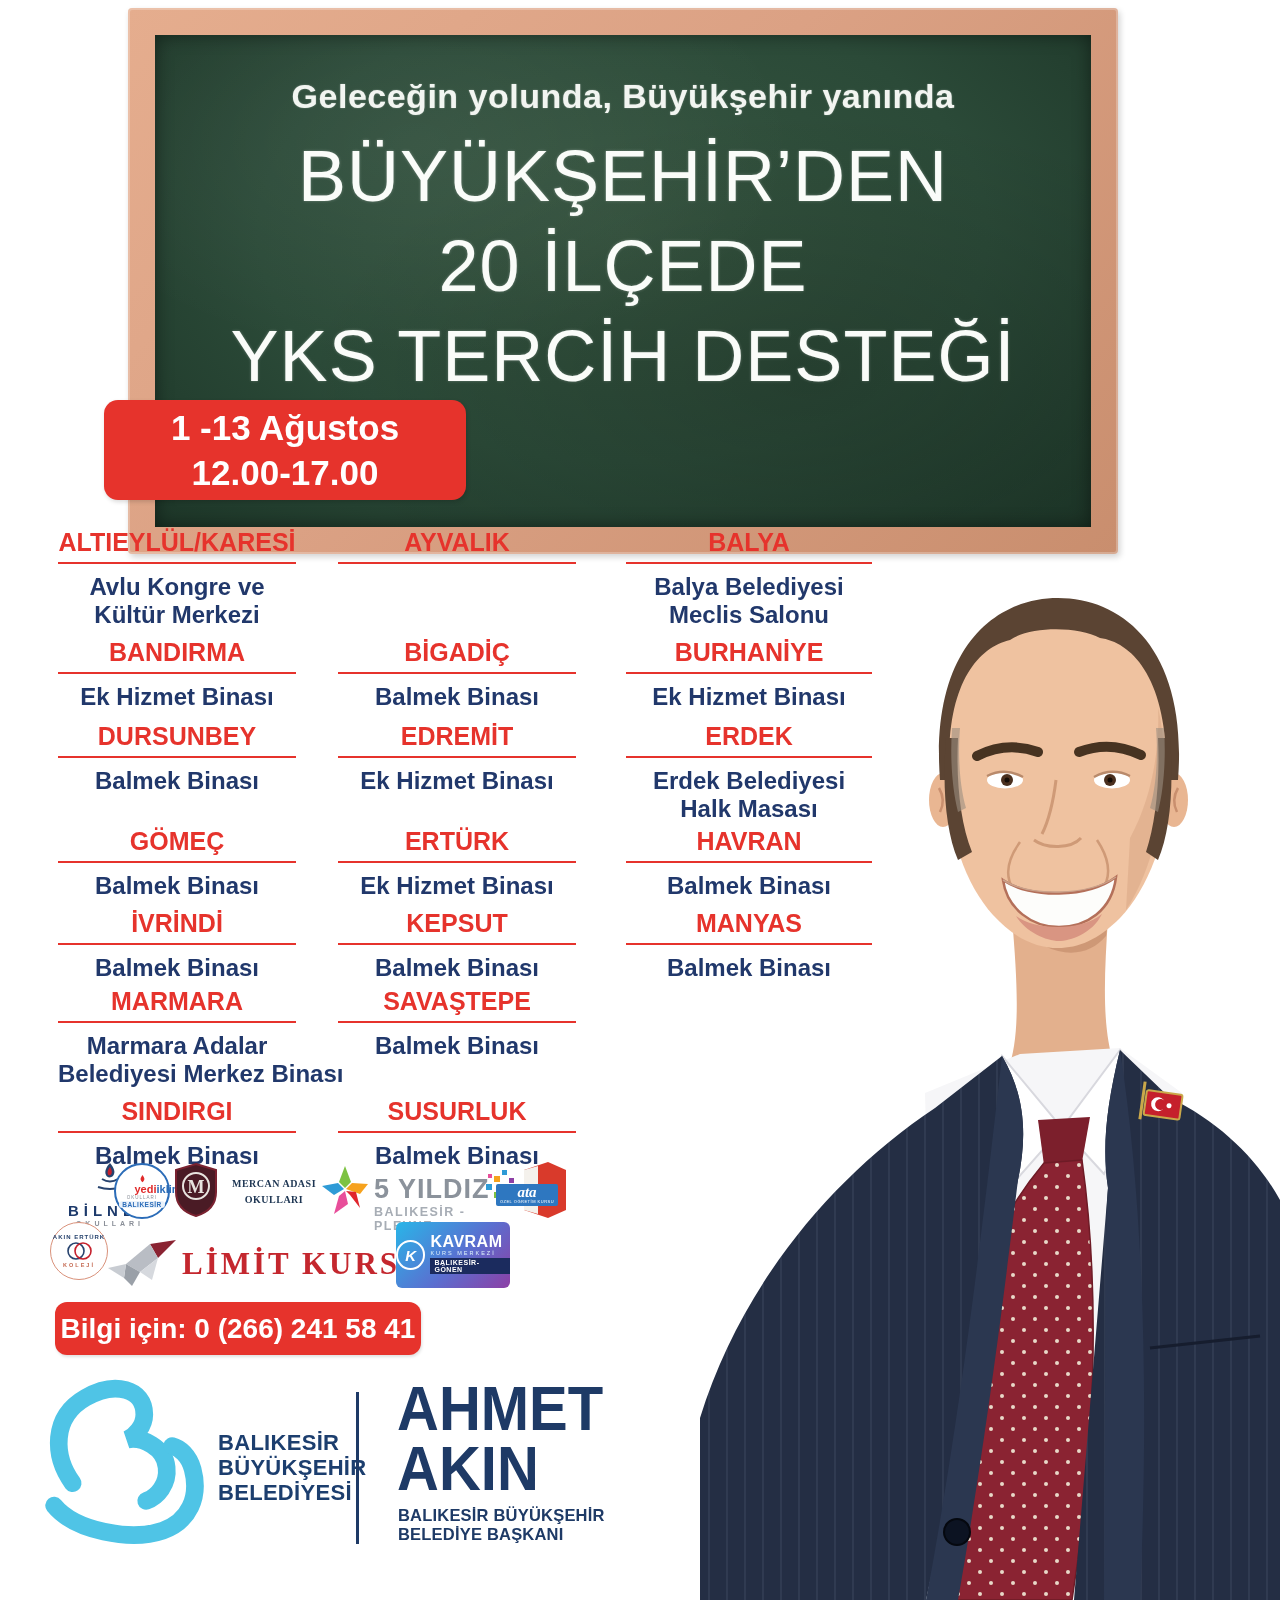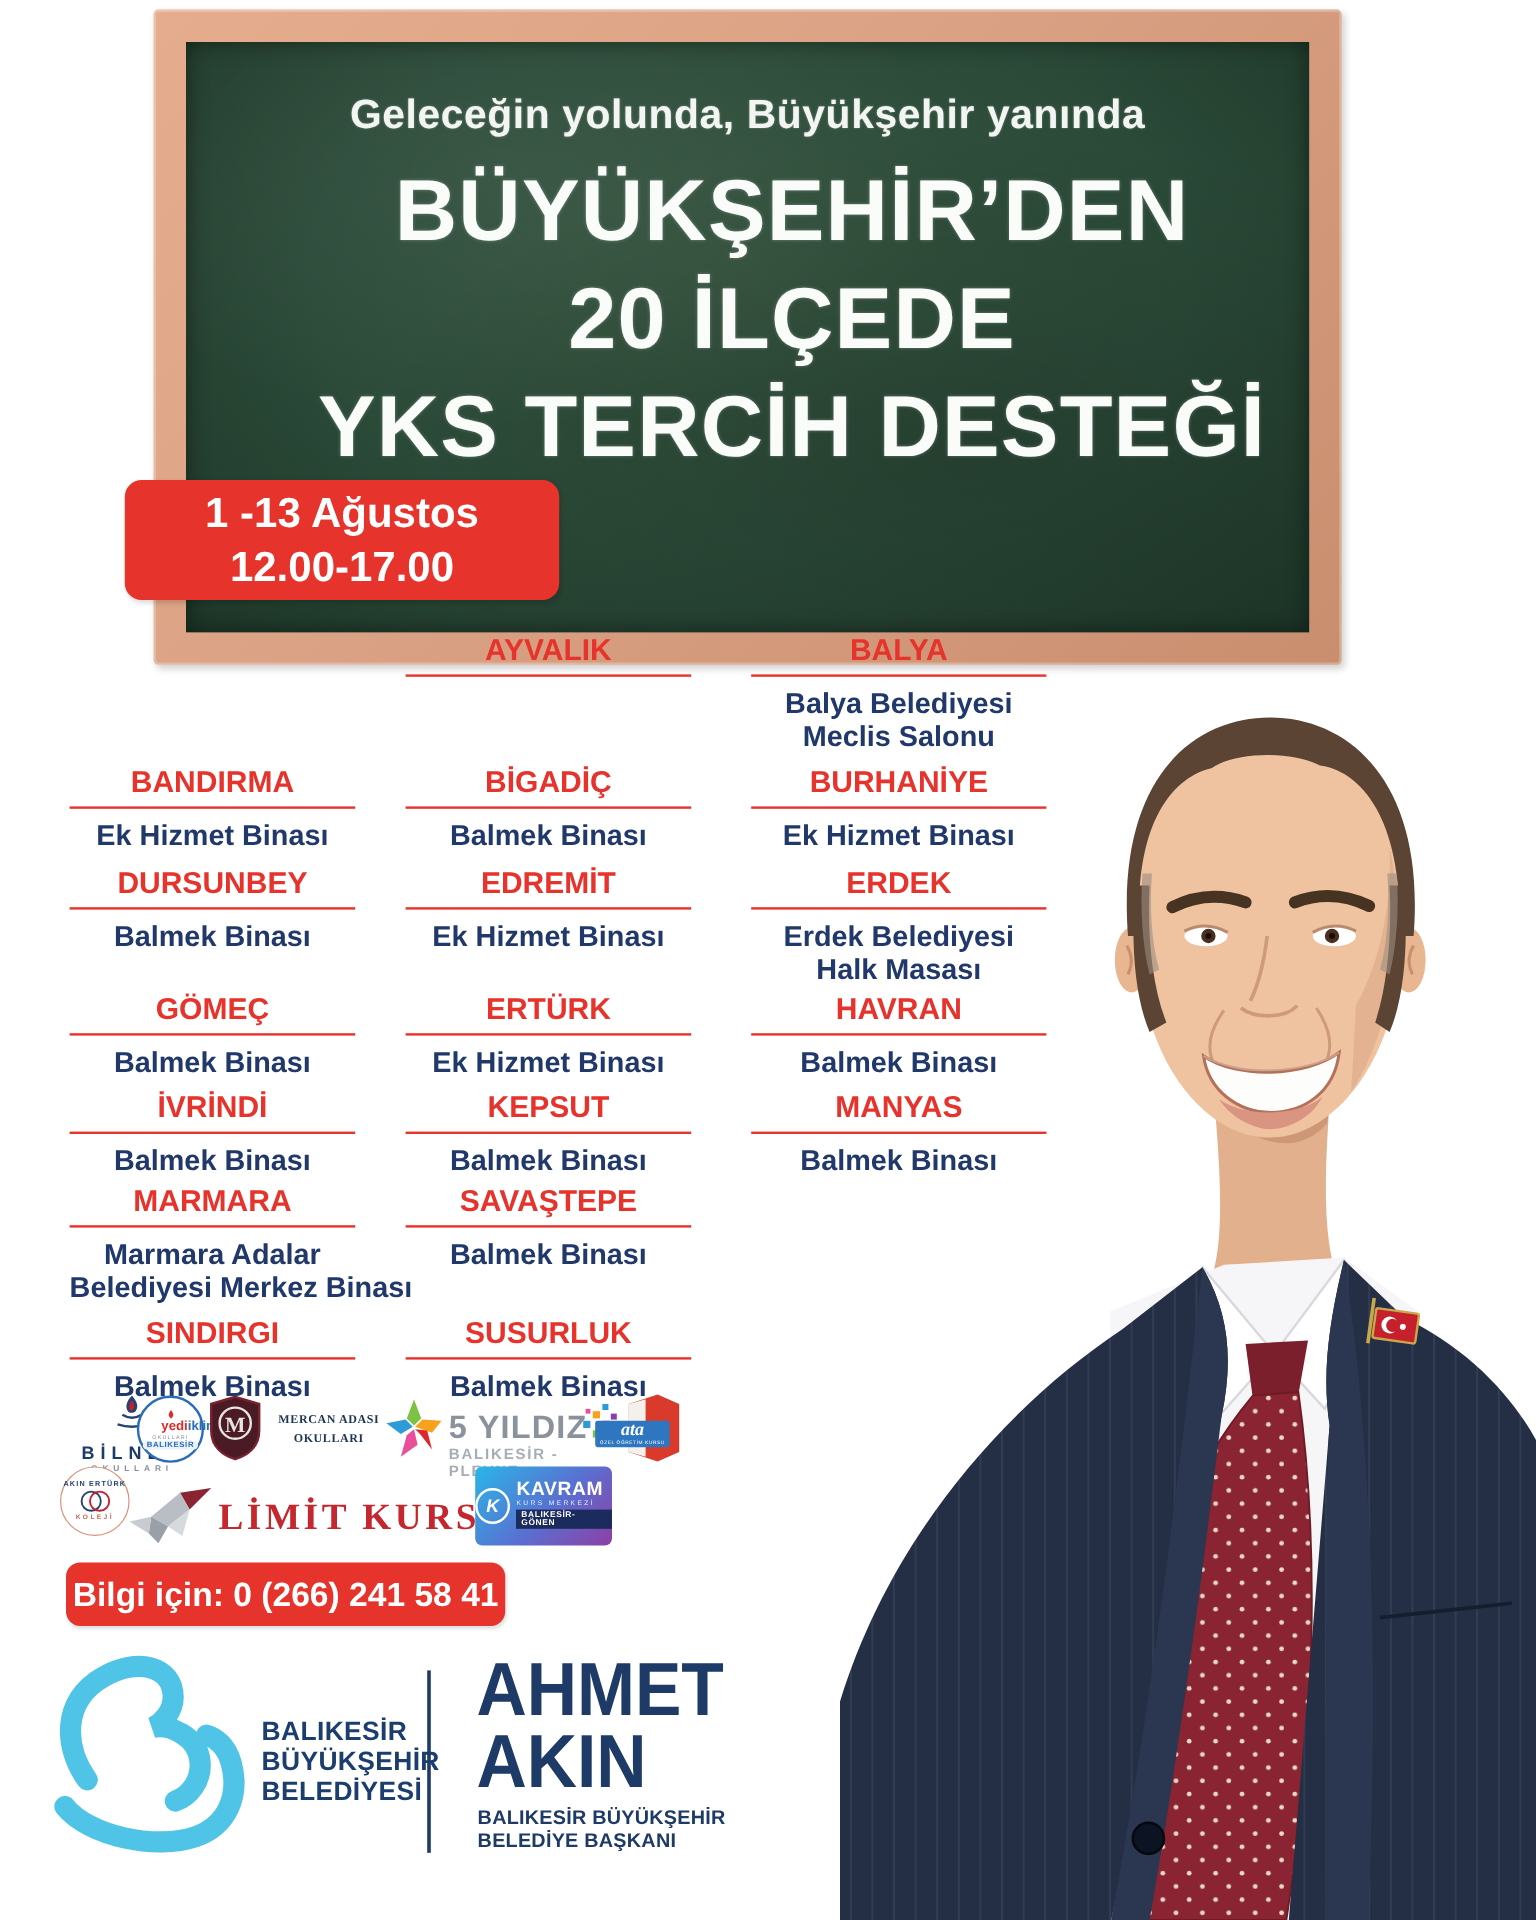--- a/index.html
+++ b/index.html
@@ -23,22 +23,22 @@
   .board{position:absolute;left:27px;top:27px;right:27px;bottom:27px;
     background:
       radial-gradient(ellipse at 28% 22%, rgba(255,255,255,.06), transparent 40%),
       radial-gradient(ellipse at 70% 70%, rgba(0,0,0,.18), transparent 55%),
       radial-gradient(ellipse at 50% 40%, #35543f 0%, #2b4a38 55%, #1d3628 100%);
     box-shadow:inset 0 0 18px rgba(0,0,0,.45);}
   .board-sub{position:absolute;left:0;top:42px;width:100%;text-align:center;
     color:#f2f5f1;font-size:34px;font-weight:700;letter-spacing:.5px;
     text-shadow:0 0 2px rgba(255,255,255,.35);}
   .board-title{position:absolute;left:0;top:96px;width:100%;text-align:center;
-    color:#fafcf9;font-weight:700;font-size:72px;line-height:90px;letter-spacing:1px;
-    text-shadow:0 0 3px rgba(255,255,255,.3);padding-left:37px;}
+    color:#fafcf9;font-weight:400;font-size:72px;line-height:90px;letter-spacing:1px;
+    text-shadow:0 0 3px rgba(255,255,255,.3);}
 
   
   .badge{position:absolute;left:104px;top:400px;width:362px;height:100px;background:var(--red);
     border-radius:14px;color:#fff;display:flex;flex-direction:column;justify-content:center;
     align-items:center;font-size:35px;font-weight:600;line-height:45px;z-index:6;
     box-shadow:1px 2px 4px rgba(0,0,0,.15);}
 
   
   .entry{position:absolute;text-align:center;}
   .dname{font-size:25px;font-weight:700;color:var(--red);line-height:30px;white-space:pre;}
@@ -110,20 +110,26 @@
         <div>YKS TERCİH DESTEĞİ</div>
       </div>
     </div>
   </div>
 
   <div class="badge">
     <div>1 -13 Ağustos</div>
     <div>12.00-17.00</div>
   </div>
 
+  <div class="entry" style="left:58px;top:527px;width:238px">
+    <div class="dname">ALTIEYLÜL/KARESİ</div>
+    <div class="drule"></div>
+    <div class="dvenue">Avlu Kongre ve
+Kültür Merkezi</div>
+  </div>
   <div class="entry" style="left:338px;top:527px;width:238px">
     <div class="dname">AYVALIK</div>
     <div class="drule"></div>
   </div>
   <div class="entry" style="left:626px;top:527px;width:246px">
     <div class="dname">BALYA</div>
     <div class="drule"></div>
     <div class="dvenue">Balya Belediyesi
 Meclis Salonu</div>
   </div>

